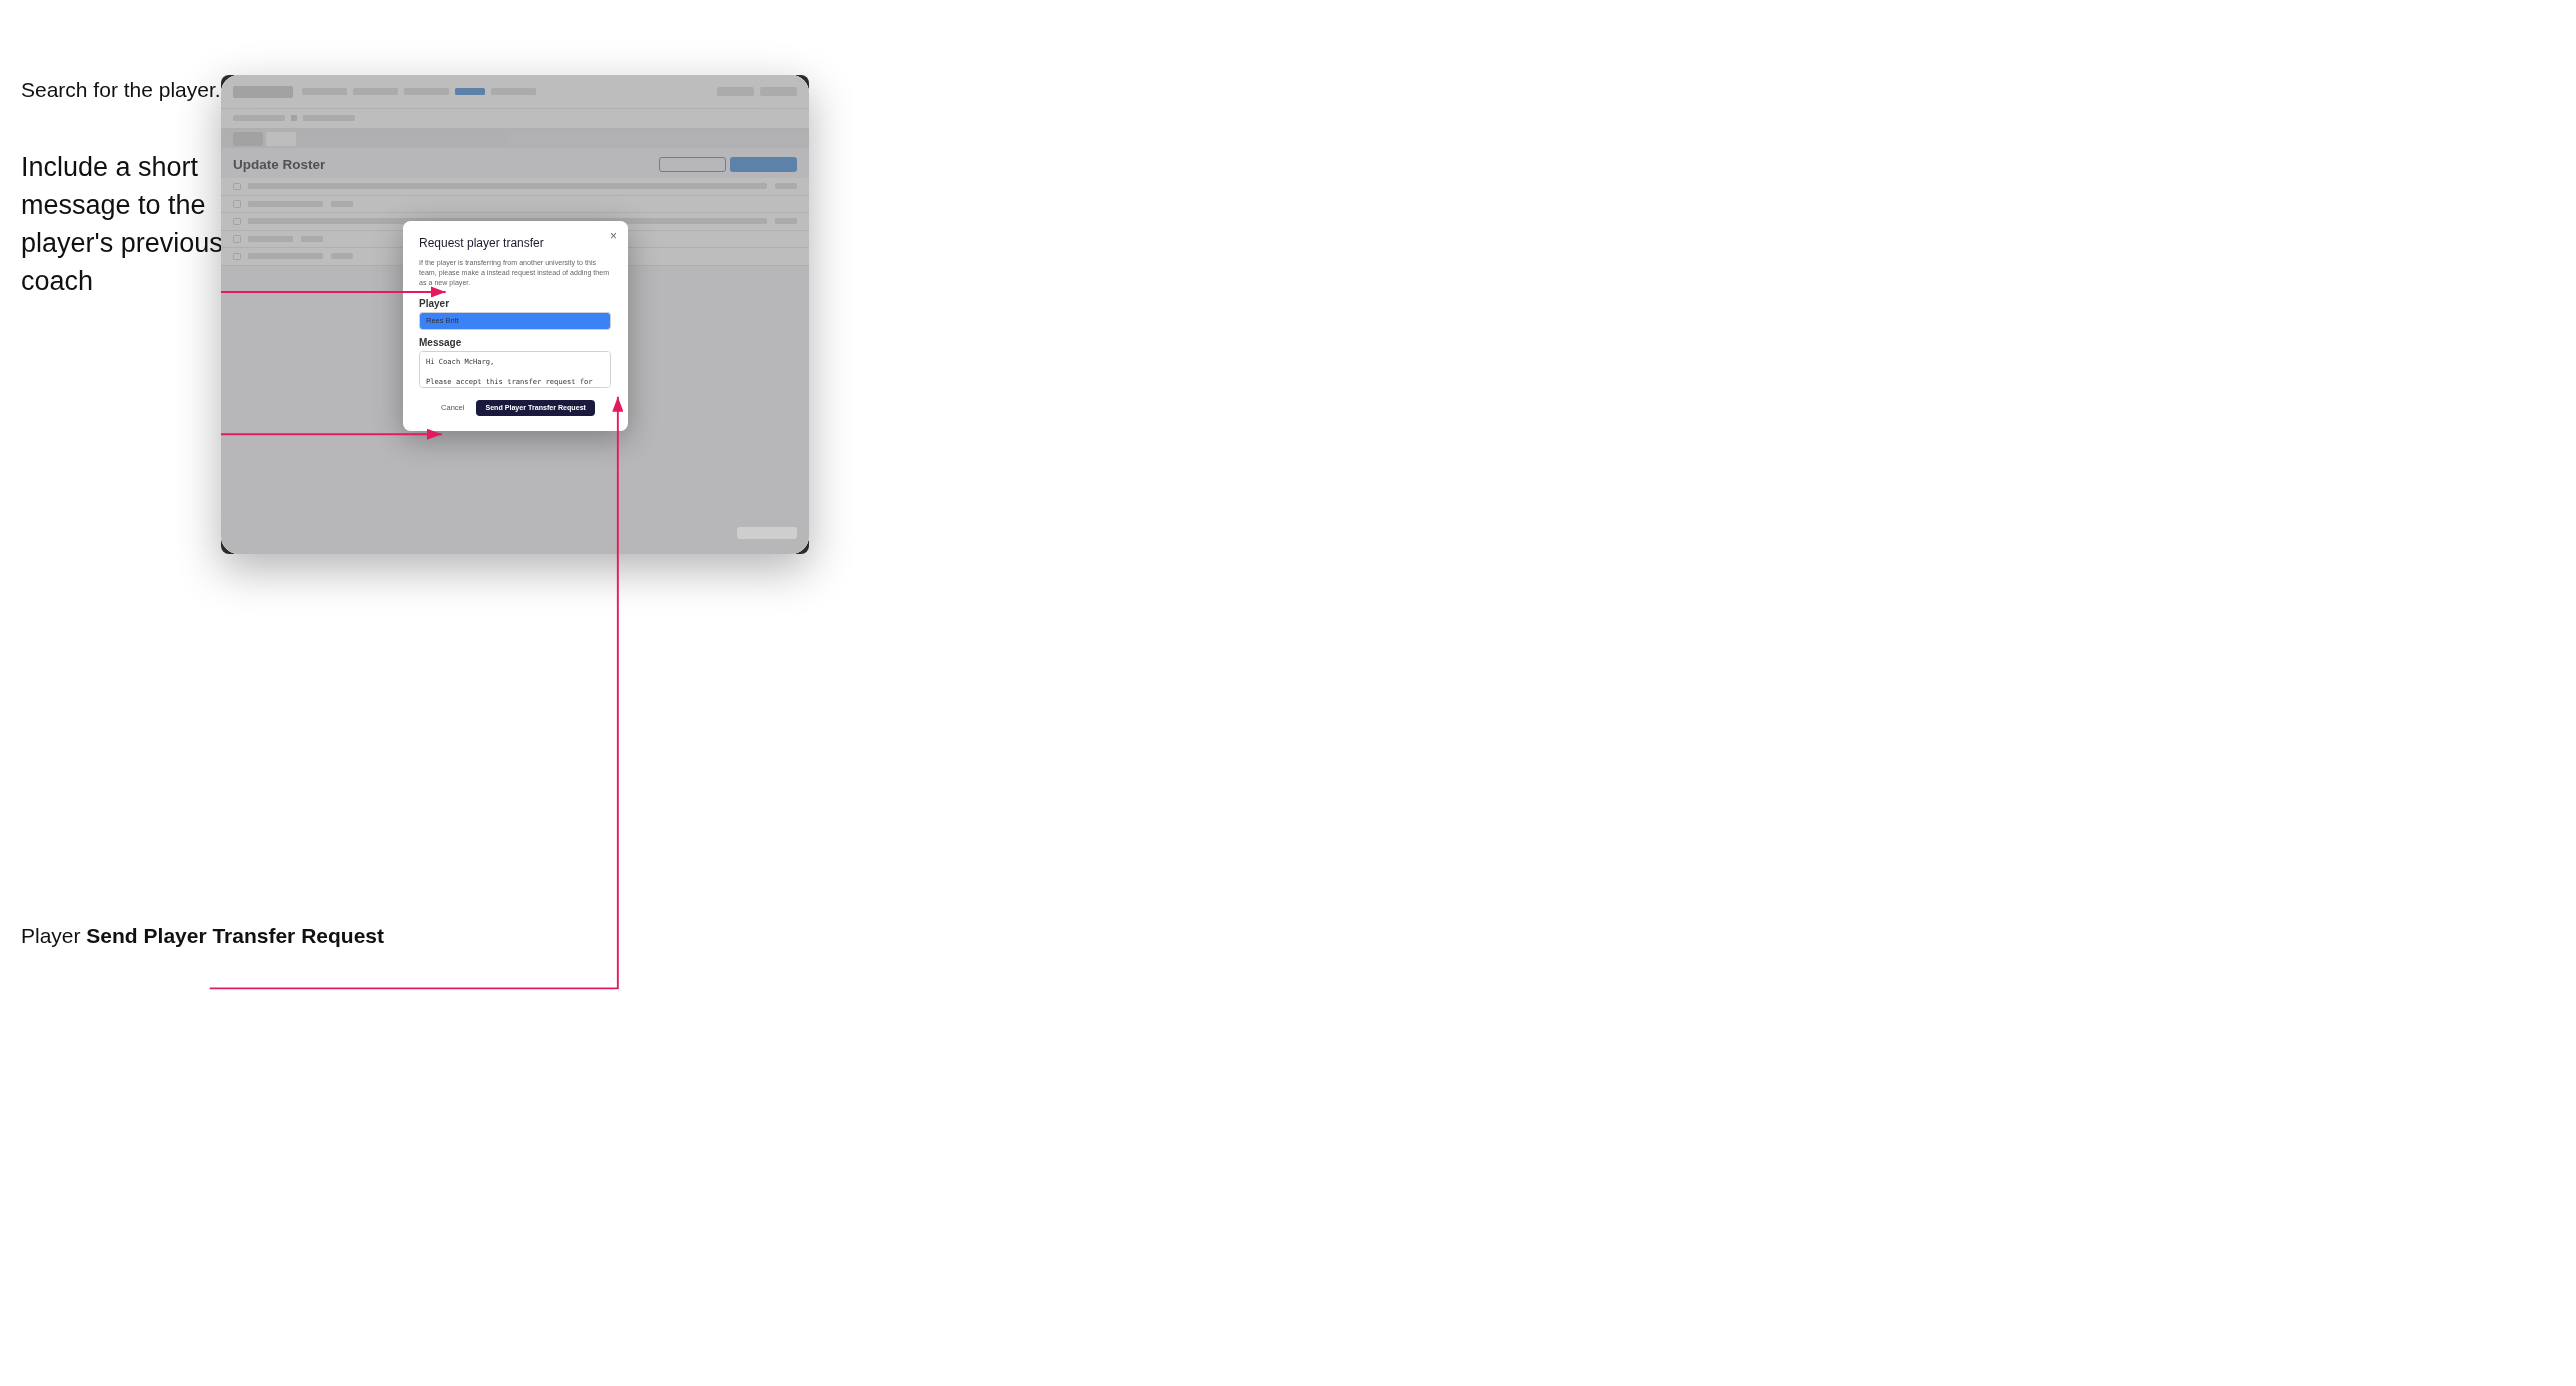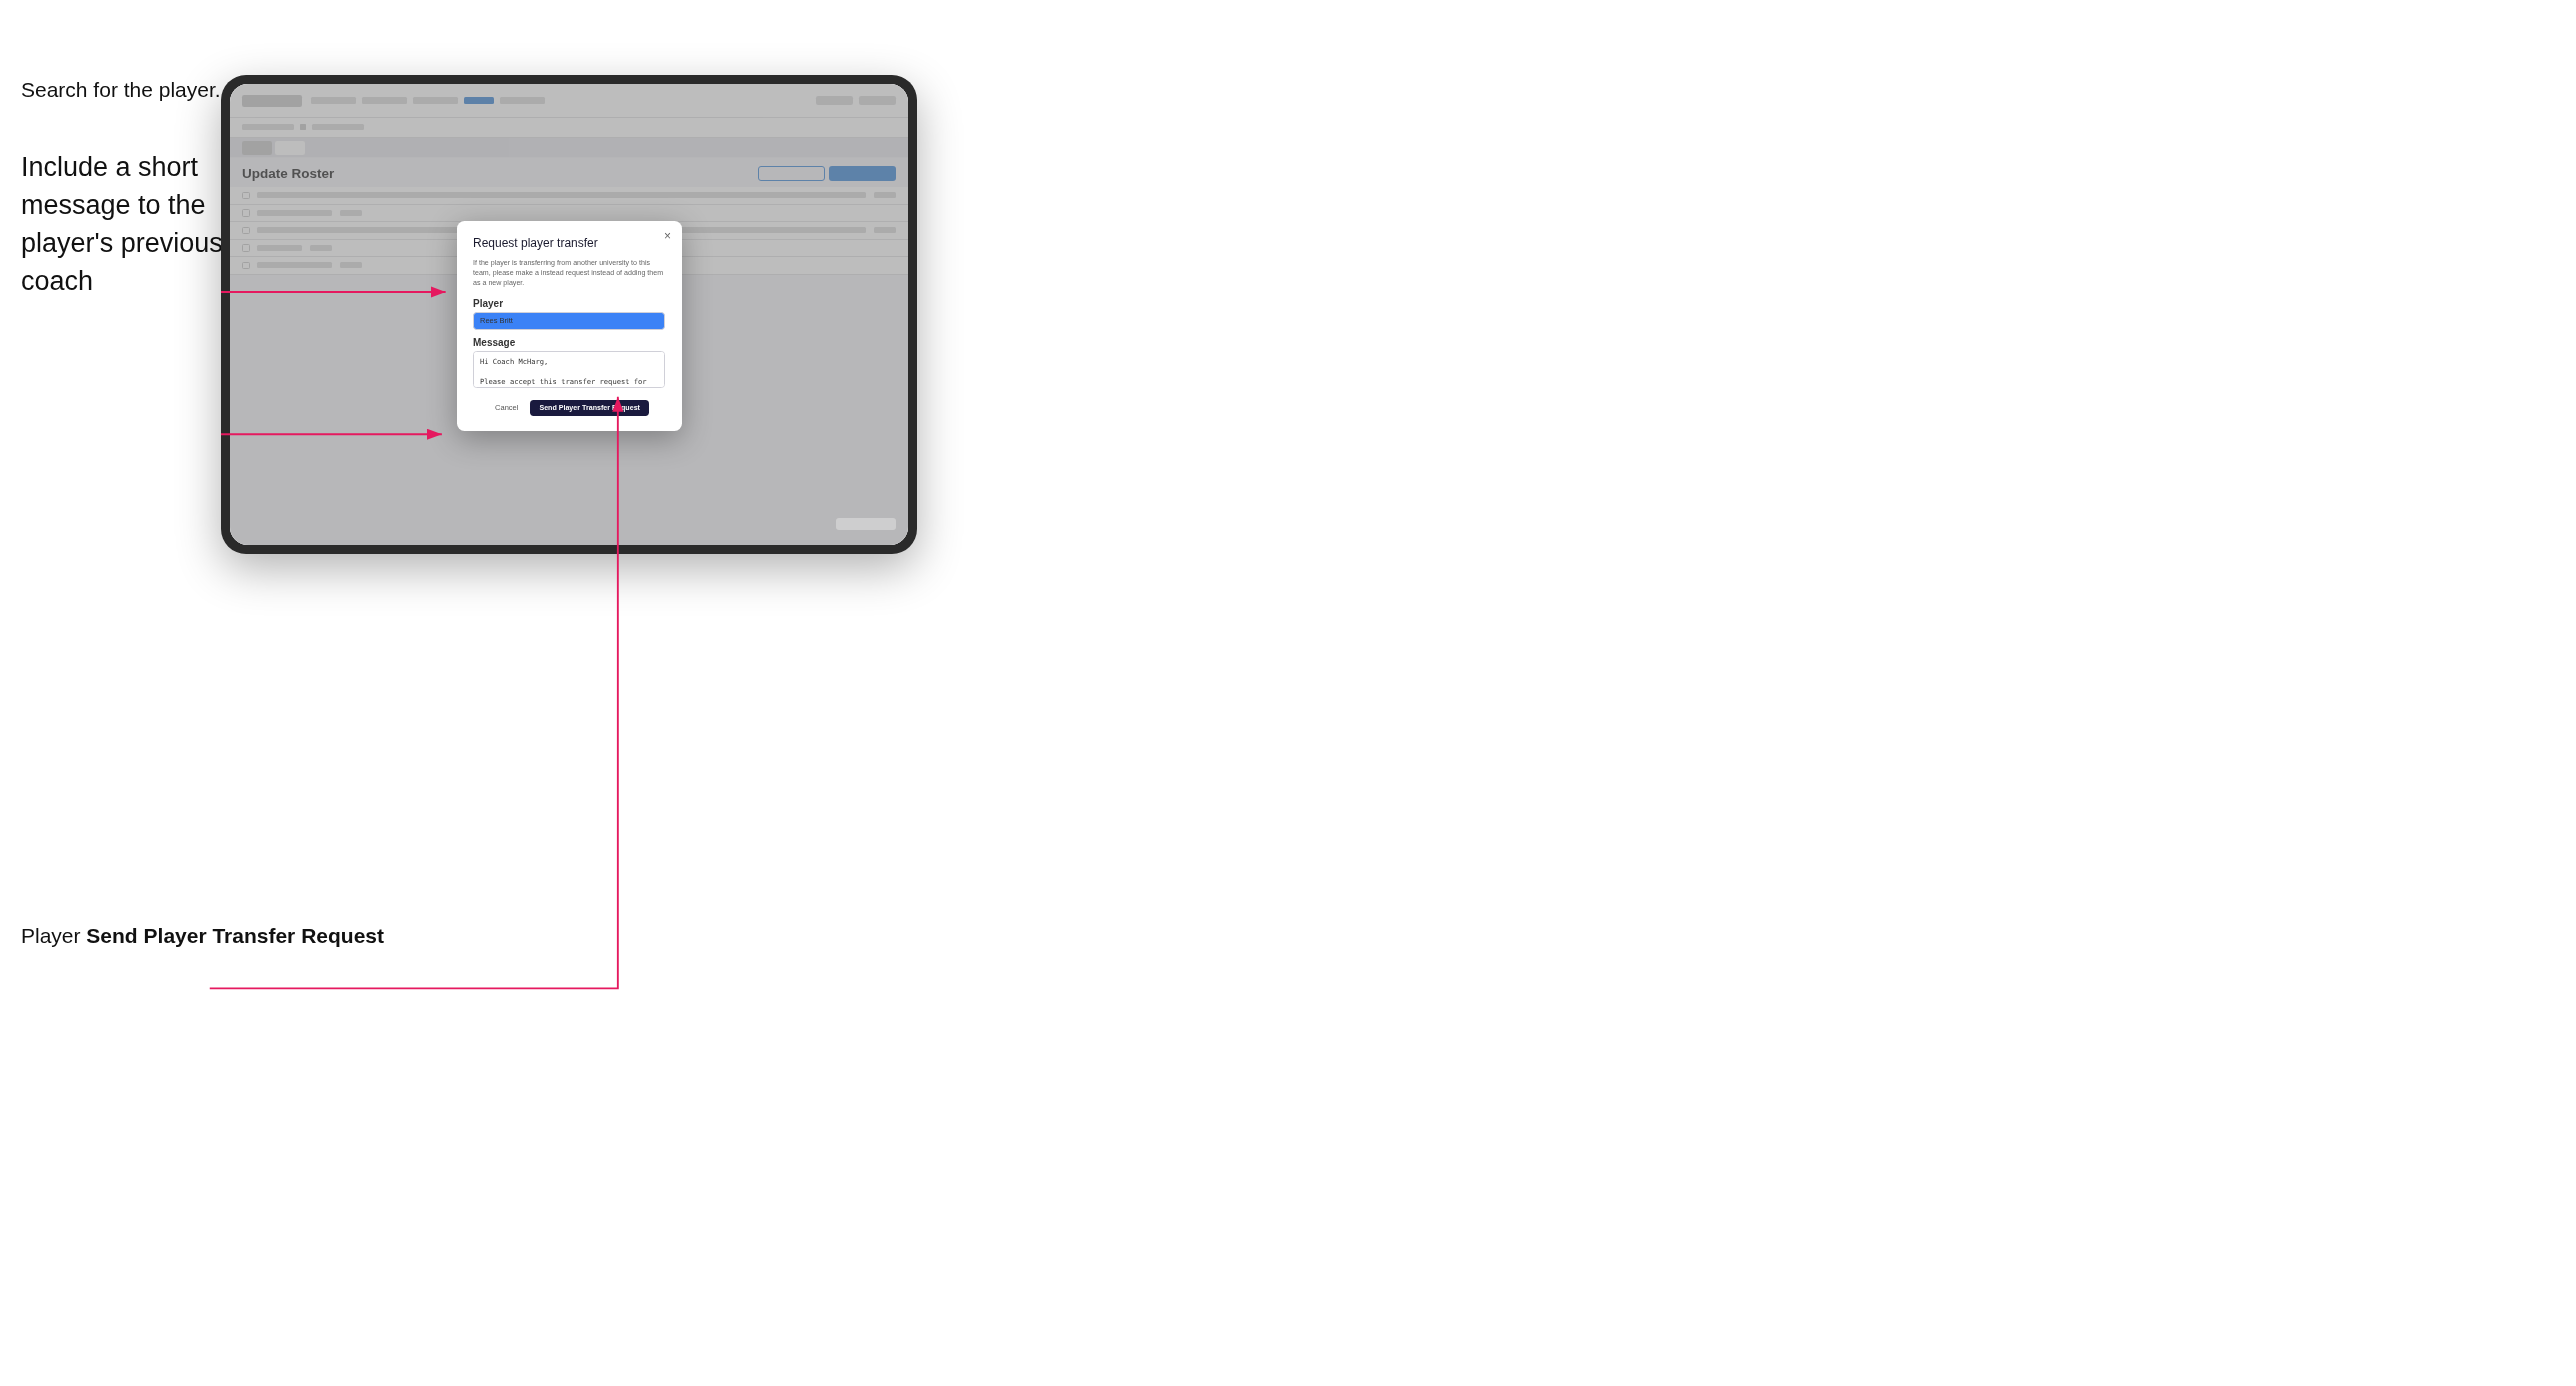--- a/index.html
+++ b/index.html
@@ -52,25 +52,25 @@
       width: 2576px;
       height: 1386px;
       pointer-events: none;
     }
 
     
     .tablet-device {
       position: absolute;
       left: 221px;
       top: 75px;
-      width: 696px;
+      width: 588px;
       height: 479px;
       background: #2a2a2a;
-      border-radius: 25px;
-      padding: 9px;
+      border-radius: 8px;
+      padding: 0;
       box-shadow: 0 15px 45px rgba(0,0,0,0.3);
     }
     .tablet-screen {
       width: 100%;
       height: 100%;
       background: #f0f0f5;
       border-radius: 18px;
       overflow: hidden;
       position: relative;
     }

